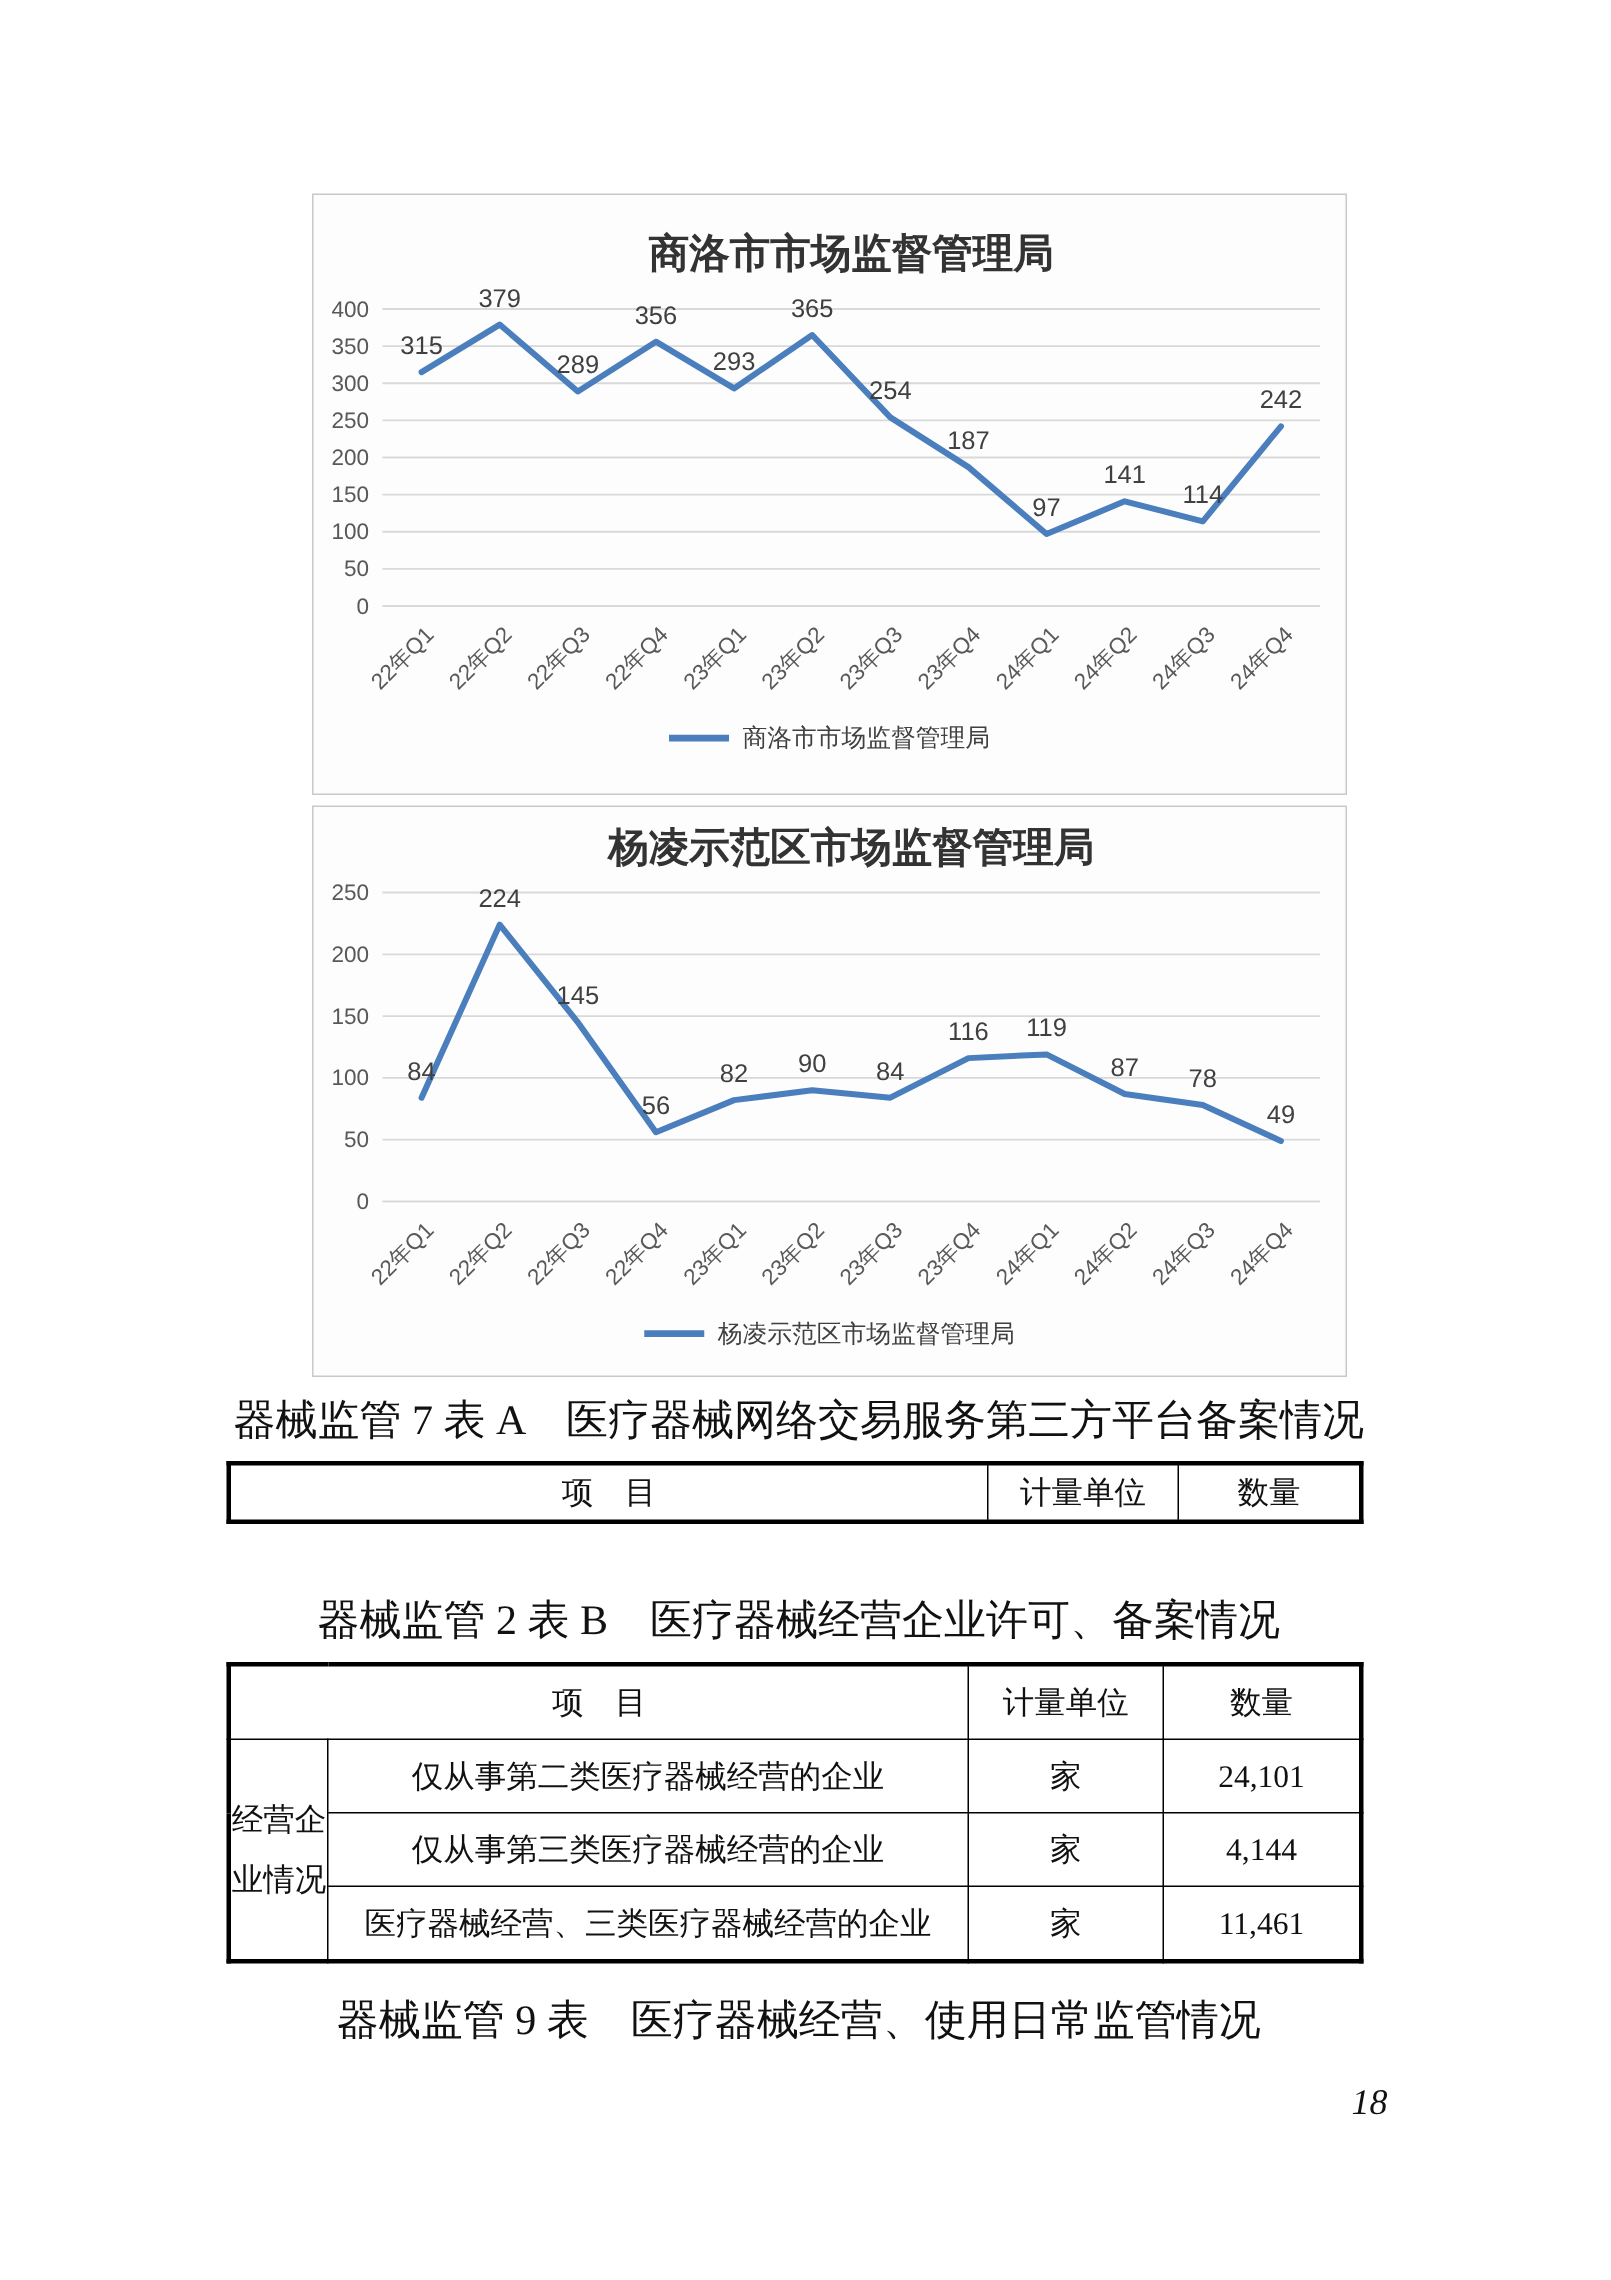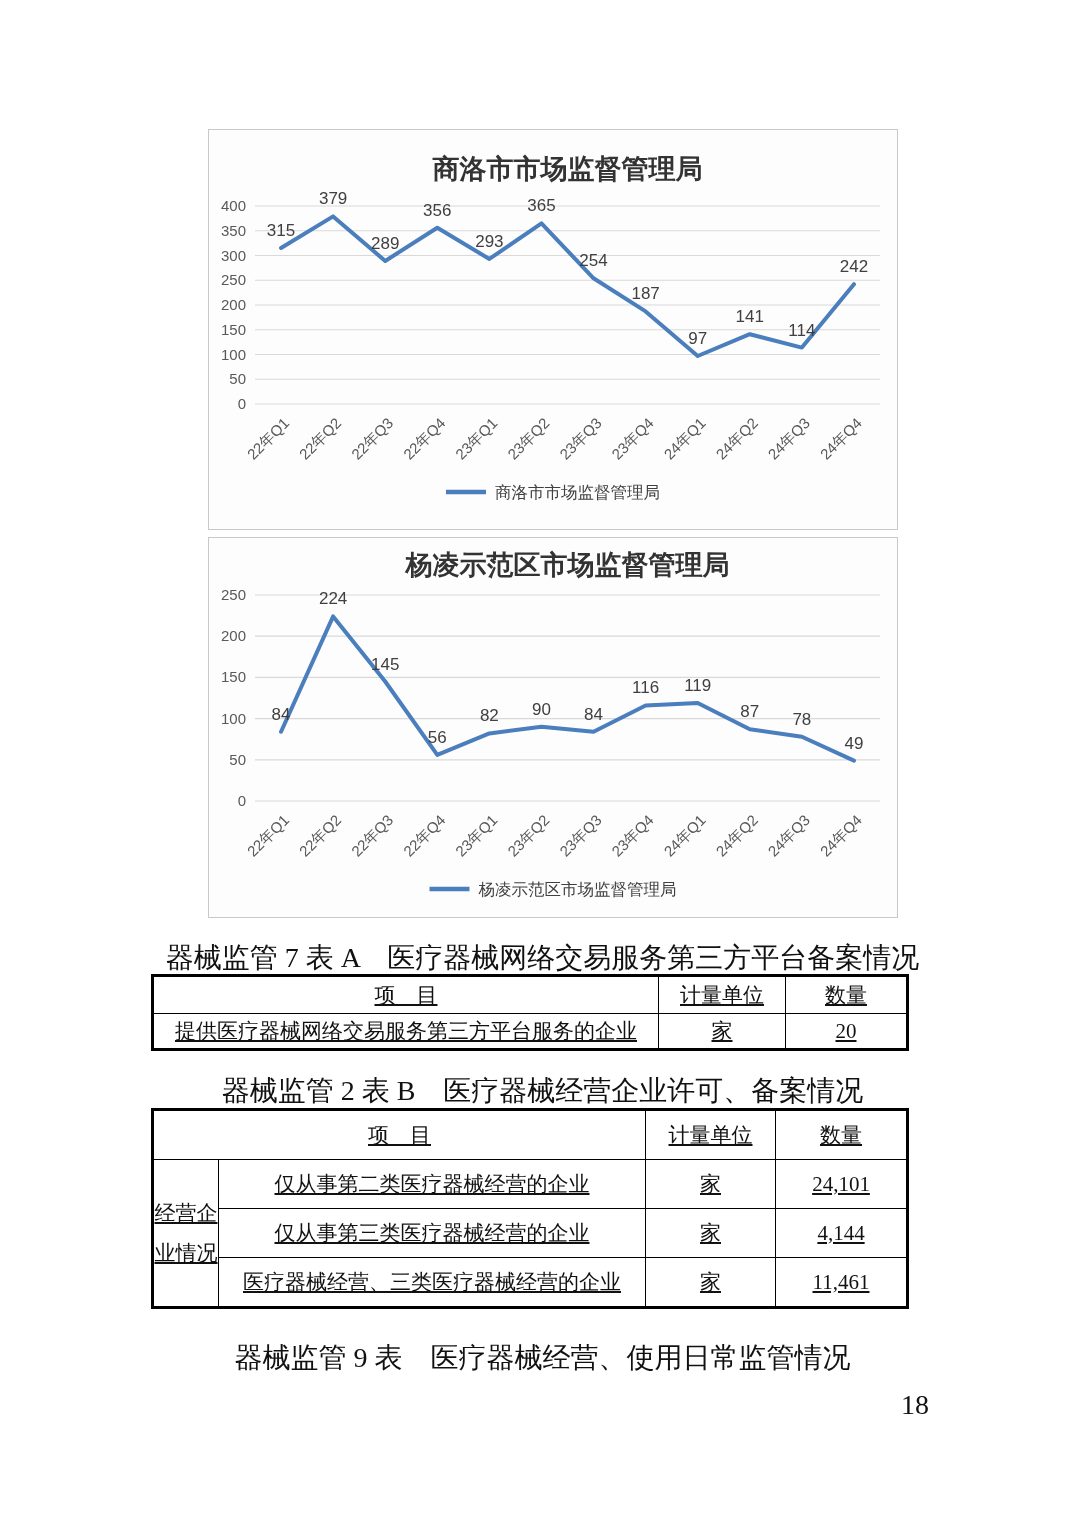--- a/index.html
+++ b/index.html
@@ -9,49 +9,48 @@
   }
   .chart-box{
     position:absolute;left:208px;width:690px;background:#fdfdfd;
     border:1px solid #c9c9c9;box-sizing:border-box;overflow:hidden;
   }
   #chart-box-1{top:129px;height:401px;}
   #chart-box-2{top:537px;height:381px;}
   .chart-box svg{display:block;}
   svg text{font-family:"Liberation Sans","DejaVu Sans",sans-serif;}
   .caption{
-    position:absolute;left:151px;width:755px;margin:14px;
+    position:absolute;left:151px;width:755px;margin:4px;
     font-size:28px;line-height:34px;text-align:center;color:#111;
   }
   #caption-a{top:927px;}
   #caption-b{top:1060px;}
   #caption-6{top:1327px;}
   .tbl{
     position:absolute;left:151px;width:755px;border-collapse:collapse;
     border:3px solid #000;table-layout:fixed;
   }
   #table-a{top:974px;}
   #table-b{top:1108px;}
   .tbl th,.tbl td{
     border:1.5px solid #000;font-weight:normal;text-align:center;
     vertical-align:middle;font-size:21px;padding:0;color:#111;
     overflow:hidden;
-    text-decoration:underline;
   }
   #table-a th{height:36px;}
   #table-a td{height:34px;}
   #table-b th{height:48px;}
   #table-b td{height:48px;}
   .cell-item-left{text-align:left;padding-left:30px;}
   .group-cell{
     width:66px;line-height:40px;word-break:break-all;
     padding:0 11px;box-sizing:border-box;
   }
   #page-number{
-    position:absolute;left:901px;top:1389px;font-size:28px;color:#111;
+    position:absolute;left:901px;top:1389px;font-size:24px;color:#111;font-style:italic;
   }
 </style>
 </head>
 <body>
 
 <div>
 
   <div class="chart-box" id="chart-box-1">
     <svg width="688" height="399" viewBox="0 0 688 399">
         <line x1="46" y1="274" x2="671" y2="274" stroke="#d9d9d9" stroke-width="1.2"></line>
@@ -155,25 +154,20 @@
         <col style="width:506px">
         <col style="width:127px">
         <col style="width:122px">
       </colgroup>
     <tbody>
         <tr>
       <th>项　目</th>
       <th>计量单位</th>
       <th>数量</th>
     </tr>
-    <tr>
-      <td>提供医疗器械网络交易服务第三方平台服务的企业</td>
-      <td>家</td>
-      <td>20</td>
-    </tr>
   </tbody>
     </table>
 
   <p class="caption" id="caption-b">器械监管 2 表 B　医疗器械经营企业许可、备案情况</p>
 
   <table class="tbl" id="table-b">
     <colgroup>
         <col style="width:66px">
         <col style="width:427px">
         <col style="width:130px">

